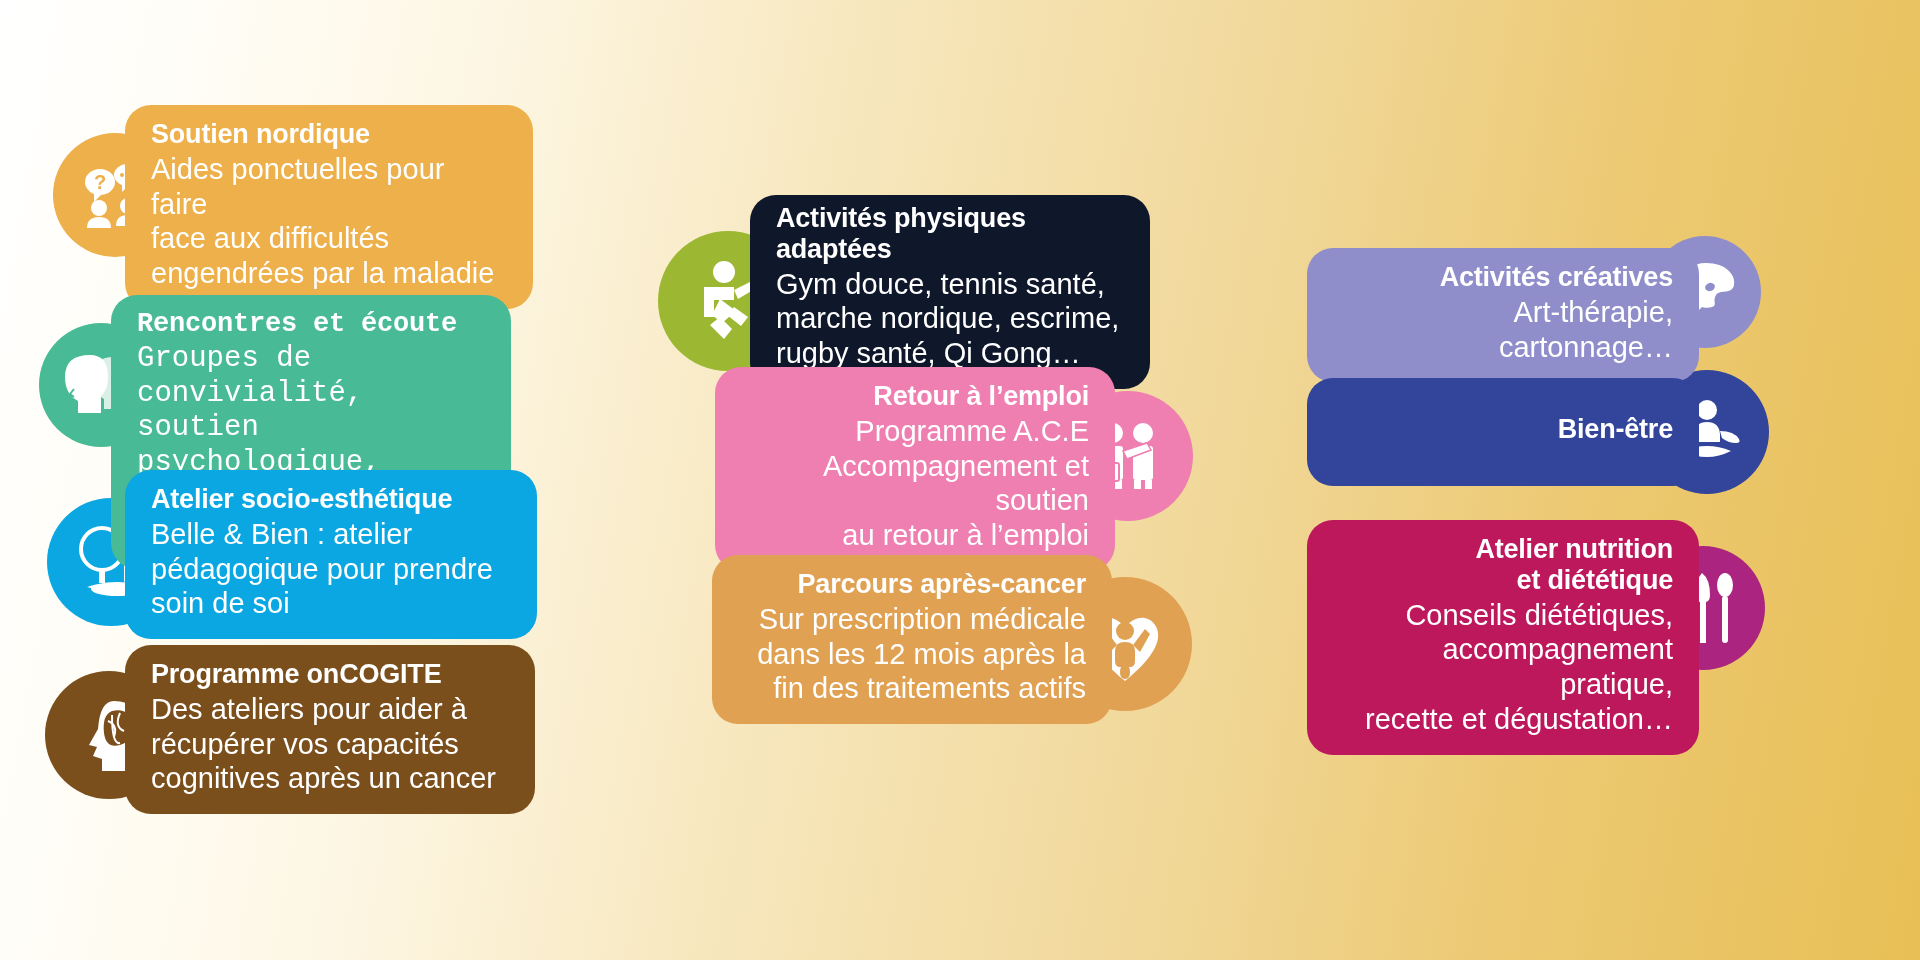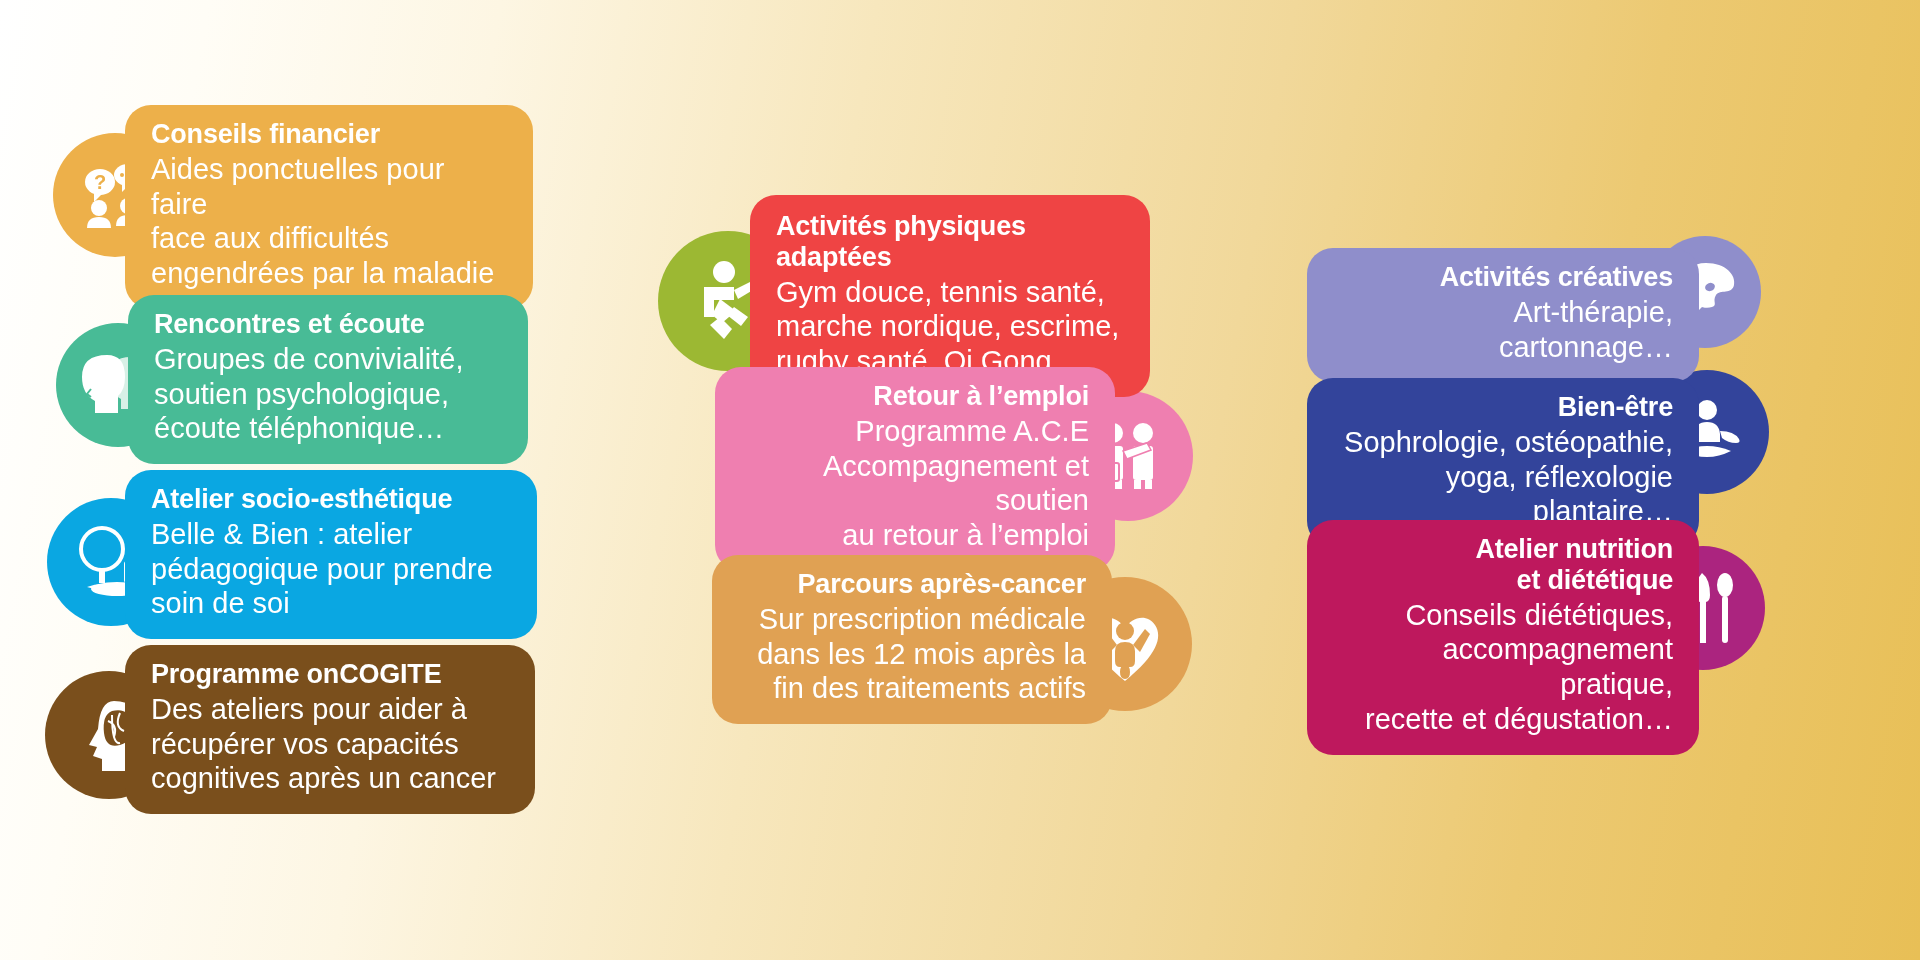--- a/index.html
+++ b/index.html
@@ -76,35 +76,35 @@
   
   .al-left  { text-align: left; align-items: flex-start; }
   .al-right { text-align: right; align-items: flex-end; }
 
   
   
   #card-financier      { left: 125px; top: 105px;  }
   #card-financier .bubble { width: 408px; min-height: 132px; background:#edb04a; }
   #card-financier .iconblob { width: 124px; height: 124px; background:#edb04a; left:-72px; top:28px; }
 
-  #card-rencontres     { left: 128px; top: 295px; }
+  #card-rencontres     { left: 111px; top: 295px; font-family: Liberation Mono, monospace; }
   #card-rencontres .bubble { width: 400px; min-height: 132px; background:#48bb96; }
   #card-rencontres .iconblob { width: 124px; height: 124px; background:#48bb96; left:-72px; top:28px; }
 
   #card-socio          { left: 125px; top: 470px; }
   #card-socio .bubble { width: 412px; min-height: 140px; background:#0aa7e2; }
   #card-socio .iconblob { width: 128px; height: 128px; background:#0aa7e2; left:-78px; top:28px; }
 
   #card-oncogite       { left: 125px; top: 645px; }
   #card-oncogite .bubble { width: 410px; min-height: 140px; background:#7a4f1c; }
   #card-oncogite .iconblob { width: 128px; height: 128px; background:#7a4f1c; left:-80px; top:26px; }
 
   
   #card-physiques      { left: 750px; top: 195px; }
-  #card-physiques .bubble { width: 400px; min-height: 150px; background:#ef4444; padding-top:16px;justify-content:center; }
+  #card-physiques .bubble { width: 400px; min-height: 150px; background:#0f172a; padding-top:8px;justify-content:center; }
   #card-physiques .iconblob { width: 140px; height: 140px; background:#9cb833; left:-92px; top:36px; }
 
   #card-emploi         { left: 715px; top: 367px; }
   #card-emploi .bubble { width: 400px; min-height: 140px; background:#ef7fb0; }
   #card-emploi .iconblob { width: 130px; height: 130px; background:#ef7fb0; right:-78px; top:24px; }
 
   #card-parcours       { left: 712px; top: 555px; }
   #card-parcours .bubble { width: 400px; min-height: 144px; background:#e0a153; }
   #card-parcours .iconblob { width: 134px; height: 134px; background:#e0a153; right:-80px; top:22px; }
 
@@ -137,21 +137,21 @@
         <circle cx="44" cy="17" r="2" fill="#edb04a"></circle>
         <circle cx="50" cy="17" r="2" fill="#edb04a"></circle>
         <circle cx="56" cy="17" r="2" fill="#edb04a"></circle>
         <circle cx="21" cy="50" r="8" fill="#fff"></circle>
         <path d="M9 70 q0 -11 12 -11 q12 0 12 11 z" fill="#fff"></path>
         <circle cx="50" cy="48" r="8" fill="#fff"></circle>
         <path d="M38 68 q0 -11 12 -11 q12 0 12 11 z" fill="#fff"></path>
       </svg>
     </div>
     <div class="bubble bubble-layer al-left">
-      <p class="title">Conseils financier</p>
+      <p class="title">Soutien nordique</p>
       <p class="desc">Aides ponctuelles pour faire
 face aux difficultés
 engendrées par la maladie</p>
     </div>
   </div>
 
   <div class="card" id="card-rencontres">
     <div class="iconblob">
       <svg width="78" height="72" viewBox="0 0 78 72" aria-hidden="true">
         <path d="M52 8 q16 0 16 20 q0 12 -6 18 l0 14 l-20 0 l0 -10 q-12 -6 -12 -22 q0 -20 22 -20 z" fill="#d8f0e6"></path>
@@ -288,22 +288,20 @@
       <svg width="72" height="66" viewBox="0 0 72 66" aria-hidden="true">
         <circle cx="36" cy="11" r="10" fill="#fff"></circle>
         <path d="M36 23 q12 0 13 12 l0 8 l-26 0 l0 -8 q1 -12 13 -12 z" fill="#fff"></path>
         <path d="M23 32 q-14 0 -19 8 q-2 4 3 4 q8 0 14 -5 z" fill="#fff"></path>
         <path d="M49 32 q14 0 19 8 q2 4 -3 4 q-8 0 -14 -5 z" fill="#fff"></path>
         <path d="M12 52 q24 -10 48 0 q-24 12 -48 0 z" fill="#fff"></path>
       </svg>
     </div>
     <div class="bubble bubble-layer al-right">
       <p class="title">Bien-être</p>
-      <p class="desc">Sophrologie, ostéopathie,
-yoga, réflexologie plantaire…</p>
     </div>
   </div>
 
   <div class="card" id="card-nutrition">
     <div class="iconblob">
       <svg width="64" height="78" viewBox="0 0 64 78" aria-hidden="true">
         <rect x="6" y="4" width="3.5" height="22" fill="#fff"></rect>
         <rect x="13" y="4" width="3.5" height="22" fill="#fff"></rect>
         <rect x="20" y="4" width="3.5" height="22" fill="#fff"></rect>
         <path d="M4 24 q10 8 21 0 l0 6 q0 5 -7 6 l0 38 l-7 0 l0 -38 q-7 -1 -7 -6 z" fill="#fff"></path>

